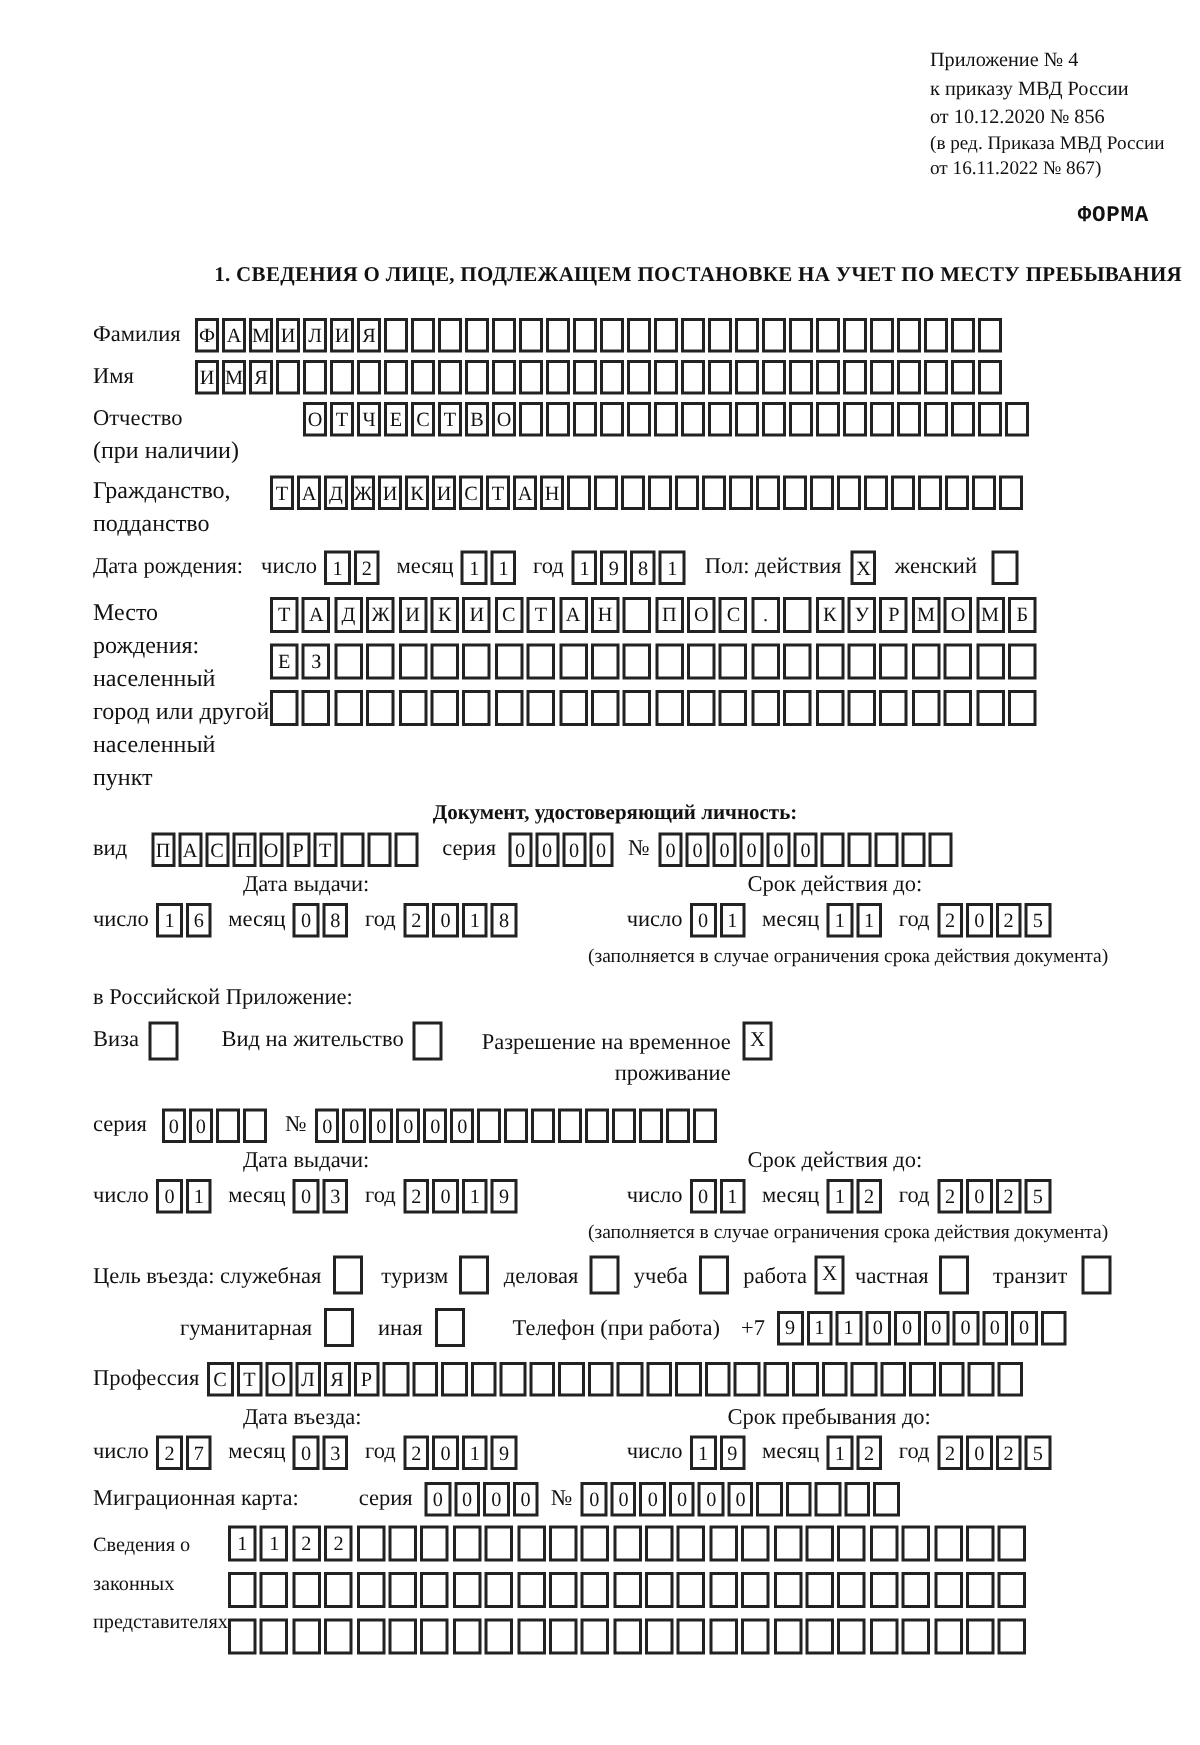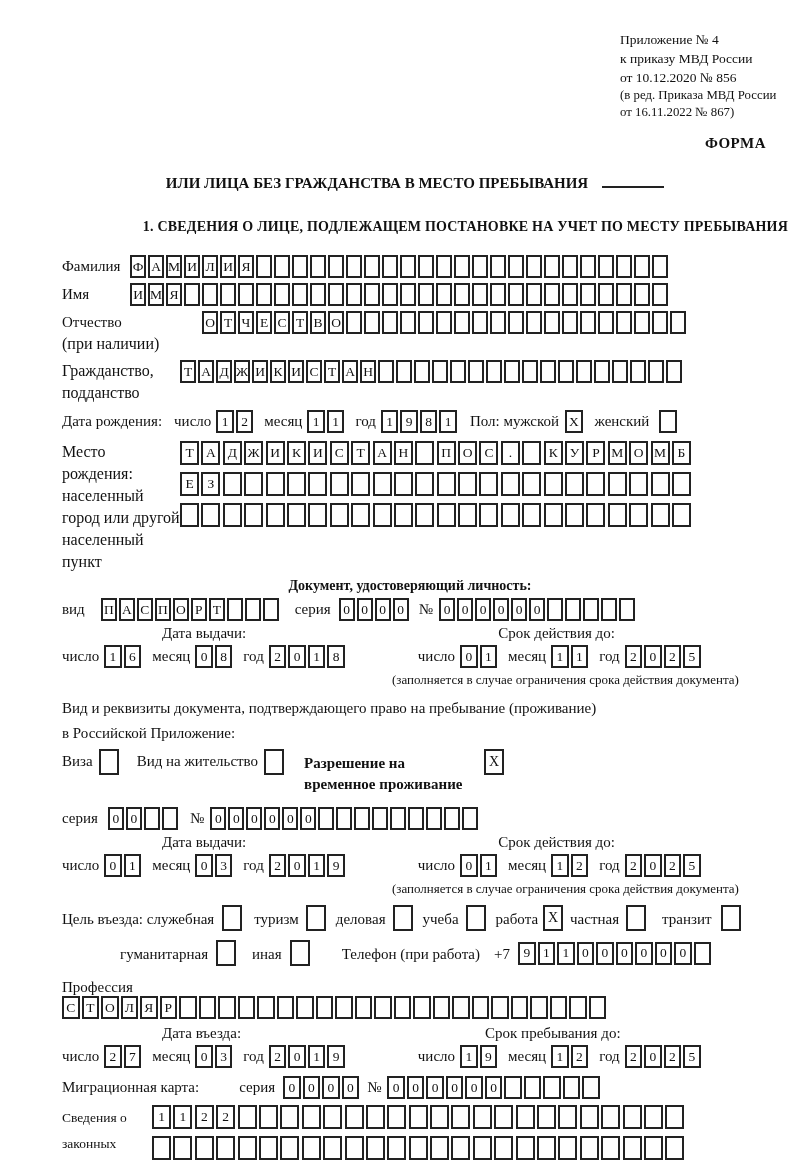--- a/index.html
+++ b/index.html
@@ -8,21 +8,21 @@
     width: 800px; height: 1163px;
     color: #111;
     font-family: "Liberation Serif", "DejaVu Serif", serif;
     font-size: 15px;
   }
   .page { width: 800px; height: 1163px; padding: 30px 12px 10px 62px; overflow: hidden; }
 
   .hdr-right { margin-left: 558px; line-height: 19px; font-size: 13.5px; }
   .hdr-right .rev { font-size: 12.8px; line-height: 17px; }
   .hdr-right .rev:first-of-type { margin-top: 5px; }
-  .form-label { text-align: right; margin: 14px 22px 20px 0; font-weight: bold; font-size: 15px; letter-spacing: .5px; }
+  .form-label { text-align: right; margin: 14px 22px 20px 0; font-weight: bold; font-size: 15px; letter-spacing: .5px; font-family: Liberation Mono, monospace; }
 
   .bold { font-weight: bold; }
   .title { text-align: center; font-size: 15px; line-height: 23px; margin-right: 20px; }
   .t-underline { display: inline-block; width: 62px; border-bottom: 2px solid #222; height: 14px; margin-left: 14px; }
   .section { font-size: 14px; margin: 24px 0 20px 0; letter-spacing: .2px; text-align: right; }
 
   .row { display: flex; align-items: flex-start; margin-bottom: 5px; }
   .lbl { flex: none; padding-top: 3px; }
   .sub { font-size: 16px; line-height: 22px; }
   .w68 { width: 68px; } .w140 { width: 140px; } .w118 { width: 118px; }
@@ -42,43 +42,40 @@
   .dg { display: flex; align-items: center; }
   .dg .lbl { padding-top: 0; margin-right: 5px; }
   .dg .cells { margin-right: 9px; }
   .dates-row { display: flex; align-items: center; margin-bottom: 4px; }
   .date-heads { display: flex; margin: 3px 0 3px 0; }
   .note { font-size: 13px; margin: 0 0 8px 330px; }
 
   .ckgroup { display: flex; align-items: flex-start; }
   .ckopt { display: flex; align-items: flex-start; }
   .ckopt .optlbl { padding-top: 4px; margin-right: 6px; }
-  .center-2l { width: 172px; text-align: left; line-height: 21px; padding-top: 4px; margin-right: 8px; font-weight: bold; }
+  .center-2l { width: 172px; text-align: right; line-height: 21px; padding-top: 4px; margin-right: 8px; }
   .center-3l { width: 176px; text-align: center; line-height: 21px; padding-top: 4px; margin-right: 8px; }
   .smalllbl { font-size: 13.5px; line-height: 25.5px; }
 </style>
 </head>
 <body>
 
 <div class="page">
 
   <div class="hdr-right">
     <div>Приложение № 4</div>
     <div>к приказу МВД России</div>
     <div>от 10.12.2020 № 856</div>
     <div class="rev">(в ред. Приказа МВД России</div>
     <div class="rev">от 16.11.2022 № 867)</div>
   </div>
 
   <div class="form-label">ФОРМА</div>
 
   <div class="title bold">
-    <div>
-      <span>ИЛИ ЛИЦА БЕЗ ГРАЖДАНСТВА В МЕСТО ПРЕБЫВАНИЯ</span><span class="t-underline"></span>
-    </div>
   </div>
 
   <div class="section bold">1. СВЕДЕНИЯ О ЛИЦЕ, ПОДЛЕЖАЩЕМ ПОСТАНОВКЕ НА УЧЕТ ПО МЕСТУ ПРЕБЫВАНИЯ</div>
 
   <div class="row">
     <span class="lbl w68">Фамилия</span>
     <span class="cells">
         <span class="cell">Ф</span>
         <span class="cell">А</span>
         <span class="cell">М</span>
@@ -235,21 +232,21 @@
           <span class="cell">1</span>
         </span>
       <span class="lbl">год</span>
       <span class="cells md">
           <span class="cell">1</span>
           <span class="cell">9</span>
           <span class="cell">8</span>
           <span class="cell">1</span>
         </span>
     </div>
-    <span class="lbl" style="padding-top:0;margin:0 6px 0 2px;">Пол: мужской</span>
+    <span class="lbl" style="padding-top:0;margin:0 6px 0 2px;">Пол: действия</span>
     <span class="cells md">
         <span class="cell">X</span>
       </span>
     <span class="lbl" style="padding-top:0;margin:0 10px 0 10px;">женский</span>
     <span class="cells md">
         <span class="cell"></span>
       </span>
   </div>
 
   <div class="row">
@@ -420,31 +417,30 @@
       <span class="cells md">
           <span class="cell">2</span>
           <span class="cell">0</span>
           <span class="cell">2</span>
           <span class="cell">5</span>
         </span>
     </div>
   </div>
   <div class="note">(заполняется в случае ограничения срока действия документа)</div>
 
-  <div style="line-height:25px;">Вид и реквизиты документа, подтверждающего право на пребывание (проживание)</div>
   <div style="line-height:25px; margin-bottom:3px;">в Российской Приложение:</div>
 
   <div class="ckgroup" style="margin-bottom:12px;">
     <div class="ckopt">
       <span class="optlbl">Виза</span>
       <span class="cells cb">
           <span class="cell"></span>
         </span>
     </div>
-    <div class="ckopt" style="margin-left:16px;">
+    <div class="ckopt" style="margin-left:27px;">
       <span class="optlbl">Вид на жительство</span>
       <span class="cells cb">
           <span class="cell"></span>
         </span>
     </div>
     <div class="ckopt" style="margin-left:18px;">
       <span class="center-2l">Разрешение на временное проживание</span>
       <span class="cells cb">
           <span class="cell">X</span>
         </span>
@@ -575,21 +571,21 @@
         <span class="cell">0</span>
         <span class="cell">0</span>
         <span class="cell">0</span>
         <span class="cell">0</span>
         <span class="cell">0</span>
         <span class="cell">0</span>
         <span class="cell"></span>
       </span>
   </div>
 
-  <div class="row" style="margin-top:10px;flex-direction:column;">
+  <div class="row" style="margin-top:10px;">
     <span class="lbl w68" style="width:76px;">Профессия</span>
     <span class="cells md">
         <span class="cell">С</span>
         <span class="cell">Т</span>
         <span class="cell">О</span>
         <span class="cell">Л</span>
         <span class="cell">Я</span>
         <span class="cell">Р</span>
         <span class="cell"></span>
         <span class="cell"></span>

